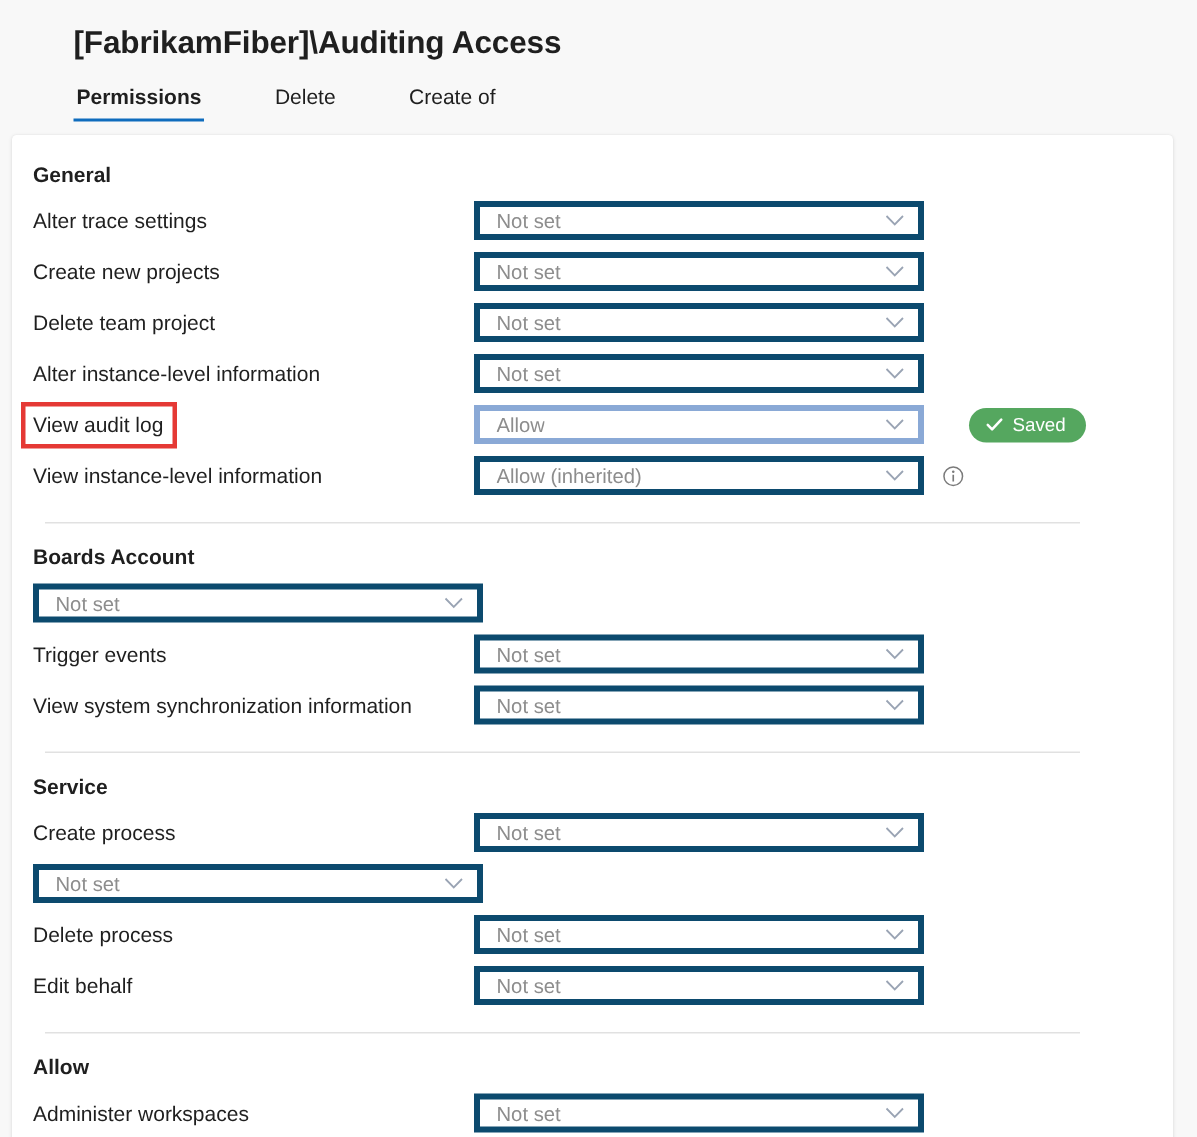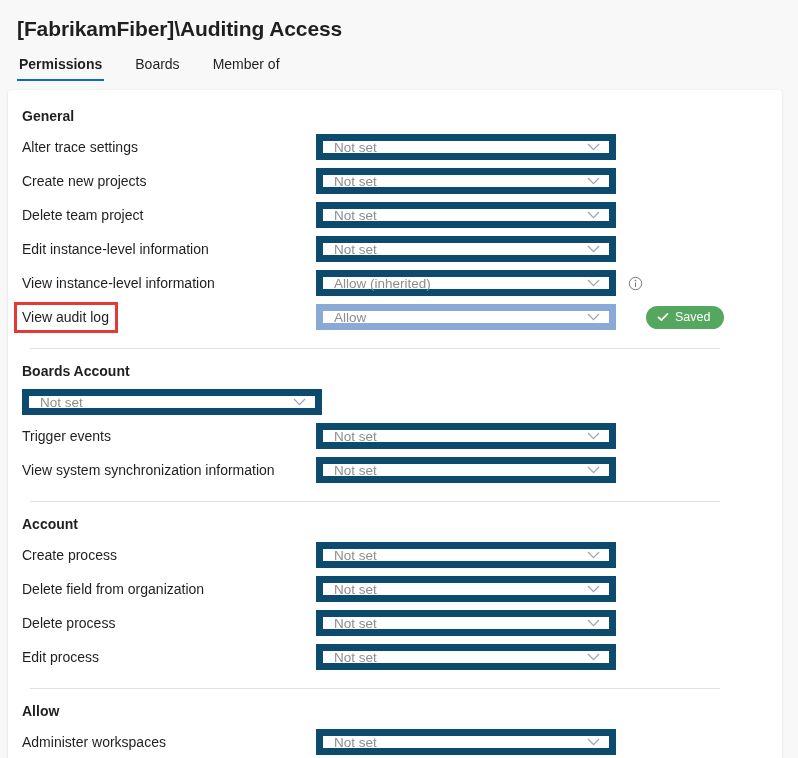--- a/index.html
+++ b/index.html
@@ -12,35 +12,36 @@
     background: #f8f8f8;
     font-family: "Liberation Sans", sans-serif;
     color: #1f1f1f;
     overflow: hidden;
     position: relative;
   }
 
   
   .page-header {
     padding: 0;
+    margin-left: 32px;
   }
   .page-title {
     font-size: 21px;
     font-weight: 600;
     color: #1f1f1f;
     padding: 15px 0 0 17px;
     letter-spacing: -0.1px;
     line-height: 28px;
   }
 
   .tabbar {
     display: flex;
     align-items: center;
     padding: 9px 0 0 17px;
-    gap: 0;
+    gap: 16px;
   }
   .tab {
     position: relative;
     font-size: 14px;
     color: #1f1f1f;
     padding: 4px 2px 9px 2px;
     margin-right: 29px;
     cursor: pointer;
     white-space: nowrap;
   }
@@ -104,21 +105,21 @@
     padding: 5px 6px 6px 5px;
     display: inline-block;
     margin-left: -5px;
     line-height: 14px;
   }
 
   .dropdown {
     width: 300px;
     height: 26px;
     box-sizing: border-box;
-    border: 7px solid #0c4a6e;
+    border: 4px solid #0c4a6e;
     background: #ffffff;
     display: flex;
     align-items: center;
     justify-content: space-between;
     padding: 0 9px 0 11px;
     cursor: pointer;
     flex: 0 0 300px;
   }
   .dropdown.focused {
     border-color: #8aa9d6;
@@ -169,22 +170,22 @@
     width: 690px;
   }
 </style>
 </head>
 <body>
 
 <div class="page-header">
   <div class="page-title">[FabrikamFiber]\Auditing Access</div>
   <div class="tabbar" id="tabbar">
       <div class="tab active">Permissions</div>
-      <div class="tab">Boards</div>
-      <div class="tab">Member of</div>
+      <div class="tab">Delete</div>
+      <div class="tab">Create of</div>
     </div>
 </div>
 
 <div class="card">
   <div class="card-inner" id="sections">
       <div class="section">
         <div class="section-title">General</div>
         <div class="perm-row">
           <div class="perm-label">Alter trace settings</div>
           <div class="dropdown">
@@ -212,63 +213,63 @@
           <div class="dropdown">
             <span class="dropdown-value">Not set</span>
             <span class="chev">
               <svg viewBox="0 0 13 8" width="13" height="8">
                 <path d="M1 1 L6.5 6.6 L12 1" fill="none" stroke="#9aa4b4" stroke-width="1.2"></path>
               </svg>
             </span>
           </div>
         </div>
         <div class="perm-row">
-          <div class="perm-label">Edit instance-level information</div>
-          <div class="dropdown">
-            <span class="dropdown-value">Not set</span>
-            <span class="chev">
-              <svg viewBox="0 0 13 8" width="13" height="8">
-                <path d="M1 1 L6.5 6.6 L12 1" fill="none" stroke="#9aa4b4" stroke-width="1.2"></path>
-              </svg>
-            </span>
+          <div class="perm-label">Alter instance-level information</div>
+          <div class="dropdown">
+            <span class="dropdown-value">Not set</span>
+            <span class="chev">
+              <svg viewBox="0 0 13 8" width="13" height="8">
+                <path d="M1 1 L6.5 6.6 L12 1" fill="none" stroke="#9aa4b4" stroke-width="1.2"></path>
+              </svg>
+            </span>
+          </div>
+        </div>
+        <div class="perm-row">
+          <div class="perm-label boxed"><span class="boxed-text">View audit log</span></div>
+          <div class="dropdown focused">
+            <span class="dropdown-value">Allow</span>
+            <span class="chev">
+              <svg viewBox="0 0 13 8" width="13" height="8">
+                <path d="M1 1 L6.5 6.6 L12 1" fill="none" stroke="#9aa4b4" stroke-width="1.2"></path>
+              </svg>
+            </span>
+          </div>
+          <div class="saved-badge">
+            <span class="saved-check"><svg viewBox="0 0 12 12" width="12" height="12">
+                <path d="M1.5 6.3 L4.4 9.2 L10.5 2.8" fill="none" stroke="#ffffff" stroke-width="1.7" stroke-linecap="round" stroke-linejoin="round"></path>
+              </svg></span>
+            <span>Saved</span>
           </div>
         </div>
         <div class="perm-row">
           <div class="perm-label">View instance-level information</div>
           <div class="dropdown">
             <span class="dropdown-value">Allow (inherited)</span>
             <span class="chev">
               <svg viewBox="0 0 13 8" width="13" height="8">
                 <path d="M1 1 L6.5 6.6 L12 1" fill="none" stroke="#9aa4b4" stroke-width="1.2"></path>
               </svg>
             </span>
           </div>
           <span class="info-icon"><svg viewBox="0 0 15 15" width="15" height="15">
               <circle cx="7.5" cy="7.5" r="6.2" fill="none" stroke="#7a7a7a" stroke-width="1"></circle>
               <circle cx="7.5" cy="4.5" r="0.85" fill="#7a7a7a"></circle>
               <path d="M7.5 6.5 L7.5 11" stroke="#7a7a7a" stroke-width="1.1" fill="none"></path>
             </svg></span>
         </div>
-        <div class="perm-row">
-          <div class="perm-label boxed"><span class="boxed-text">View audit log</span></div>
-          <div class="dropdown focused">
-            <span class="dropdown-value">Allow</span>
-            <span class="chev">
-              <svg viewBox="0 0 13 8" width="13" height="8">
-                <path d="M1 1 L6.5 6.6 L12 1" fill="none" stroke="#9aa4b4" stroke-width="1.2"></path>
-              </svg>
-            </span>
-          </div>
-          <div class="saved-badge">
-            <span class="saved-check"><svg viewBox="0 0 12 12" width="12" height="12">
-                <path d="M1.5 6.3 L4.4 9.2 L10.5 2.8" fill="none" stroke="#ffffff" stroke-width="1.7" stroke-linecap="round" stroke-linejoin="round"></path>
-              </svg></span>
-            <span>Saved</span>
-          </div>
-        </div>
       </div>
       <div class="divider"></div>
       <div class="section">
         <div class="section-title">Boards Account</div>
         <div class="perm-row">
           <div class="dropdown">
             <span class="dropdown-value">Not set</span>
             <span class="chev">
               <svg viewBox="0 0 13 8" width="13" height="8">
                 <path d="M1 1 L6.5 6.6 L12 1" fill="none" stroke="#9aa4b4" stroke-width="1.2"></path>
@@ -294,34 +295,33 @@
             <span class="chev">
               <svg viewBox="0 0 13 8" width="13" height="8">
                 <path d="M1 1 L6.5 6.6 L12 1" fill="none" stroke="#9aa4b4" stroke-width="1.2"></path>
               </svg>
             </span>
           </div>
         </div>
       </div>
       <div class="divider"></div>
       <div class="section">
-        <div class="section-title">Account</div>
+        <div class="section-title">Service</div>
         <div class="perm-row">
           <div class="perm-label">Create process</div>
           <div class="dropdown">
             <span class="dropdown-value">Not set</span>
             <span class="chev">
               <svg viewBox="0 0 13 8" width="13" height="8">
                 <path d="M1 1 L6.5 6.6 L12 1" fill="none" stroke="#9aa4b4" stroke-width="1.2"></path>
               </svg>
             </span>
           </div>
         </div>
         <div class="perm-row">
-          <div class="perm-label">Delete field from organization</div>
           <div class="dropdown">
             <span class="dropdown-value">Not set</span>
             <span class="chev">
               <svg viewBox="0 0 13 8" width="13" height="8">
                 <path d="M1 1 L6.5 6.6 L12 1" fill="none" stroke="#9aa4b4" stroke-width="1.2"></path>
               </svg>
             </span>
           </div>
         </div>
         <div class="perm-row">
@@ -329,21 +329,21 @@
           <div class="dropdown">
             <span class="dropdown-value">Not set</span>
             <span class="chev">
               <svg viewBox="0 0 13 8" width="13" height="8">
                 <path d="M1 1 L6.5 6.6 L12 1" fill="none" stroke="#9aa4b4" stroke-width="1.2"></path>
               </svg>
             </span>
           </div>
         </div>
         <div class="perm-row">
-          <div class="perm-label">Edit process</div>
+          <div class="perm-label">Edit behalf</div>
           <div class="dropdown">
             <span class="dropdown-value">Not set</span>
             <span class="chev">
               <svg viewBox="0 0 13 8" width="13" height="8">
                 <path d="M1 1 L6.5 6.6 L12 1" fill="none" stroke="#9aa4b4" stroke-width="1.2"></path>
               </svg>
             </span>
           </div>
         </div>
       </div>

